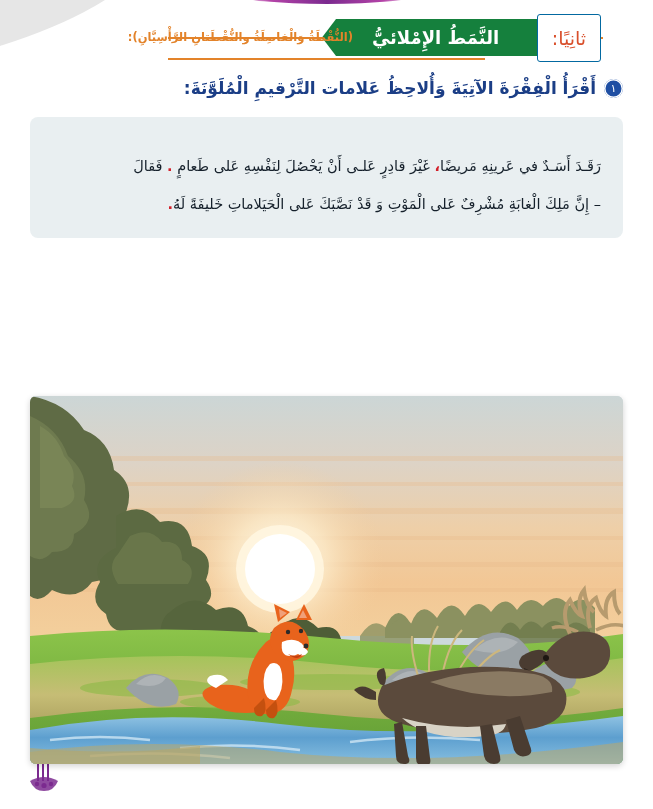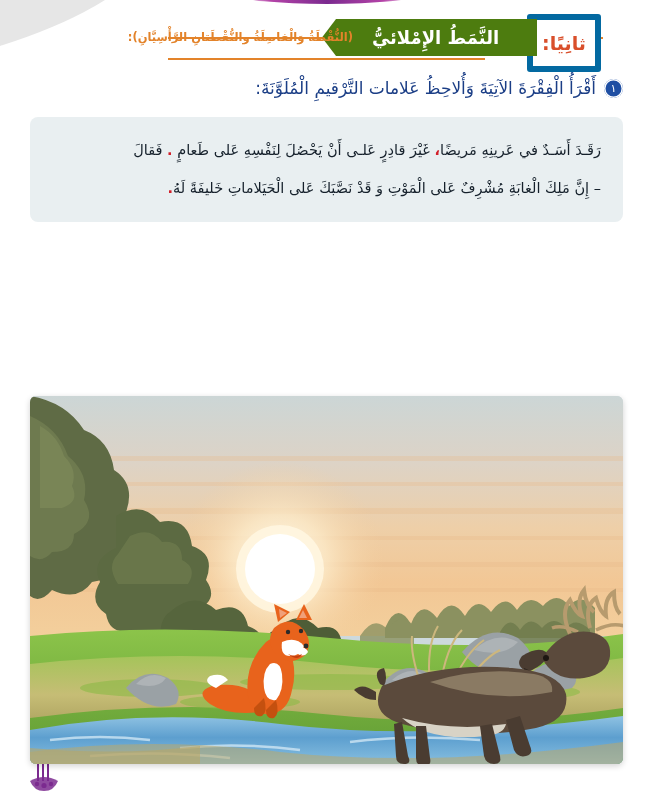--- a/index.html
+++ b/index.html
@@ -35,30 +35,30 @@
     position:absolute;top:14px;left:0;right:0;height:46px;
   }
   .hdr-rule{
     position:absolute;top:23px;right:50px;left:168px;
     height:2px;background:#e3832a;
   }
   .hdr-rule.bottom{top:44px;right:168px;left:168px;}
   .hdr-box{
     position:absolute;top:0px;right:52px;
     width:62px;height:46px;
-    border:6px solid #0369a1;border-radius:3px;
+    border:1px solid #0369a1;border-radius:3px;
     background:#fff;
     display:flex;align-items:center;justify-content:center;
-    color:#d94f2b;font-weight:bold;font-size:19px;
+    color:#d94f2b;font-weight:normal;font-size:19px;
     line-height:1;
   }
   .hdr-banner{
     position:absolute;top:5px;right:116px;
     height:37px;min-width:175px;
-    background:#4d7c0f;
+    background:#15803d;
     display:flex;align-items:center;justify-content:center;
     padding:0 14px 0 26px;
     color:#ffffff;font-weight:bold;font-size:18px;
     clip-path:polygon(0% 50%, 14px 0%, 100% 0%, 100% 100%, 14px 100%);
   }
   .hdr-sub{
     position:absolute;top:16px;right:300px;
     color:#e3832a;font-size:11.5px;font-weight:bold;
     white-space:nowrap;
   }
@@ -70,30 +70,30 @@
     justify-content:flex-start;gap:8px;
   }
   .task-num{
     width:19px;height:19px;border-radius:50%;
     background:#1f4fa3;color:#fff;
     display:flex;align-items:center;justify-content:center;
     font-size:11px;line-height:1;flex:0 0 auto;
     box-shadow:0 0 0 1.5px #ffffff inset;
   }
   .task-text{
-    color:#1b3e86;font-size:17px;font-weight:normal;
+    color:#1b3e86;font-size:17px;font-weight:bold;
     white-space:nowrap;
   }
 
   
   .passage{
     position:absolute;top:117px;right:30px;left:30px;
     background:#e9eff1;
     border-radius:8px;
-    padding:16px 22px 14px 22px;
+    padding:32px 22px 14px 22px;
     color:#15202b;
     font-size:14.5px;
     line-height:2.45;
     text-align:justify;
     text-align-last:right;
   }
   .passage p{margin:0 0 2px 0;}
   .passage p.tight{margin-bottom:10px;}
   .punct-red{color:#d2202a;font-weight:bold;}
   .punct-blue{color:#15202b;}

